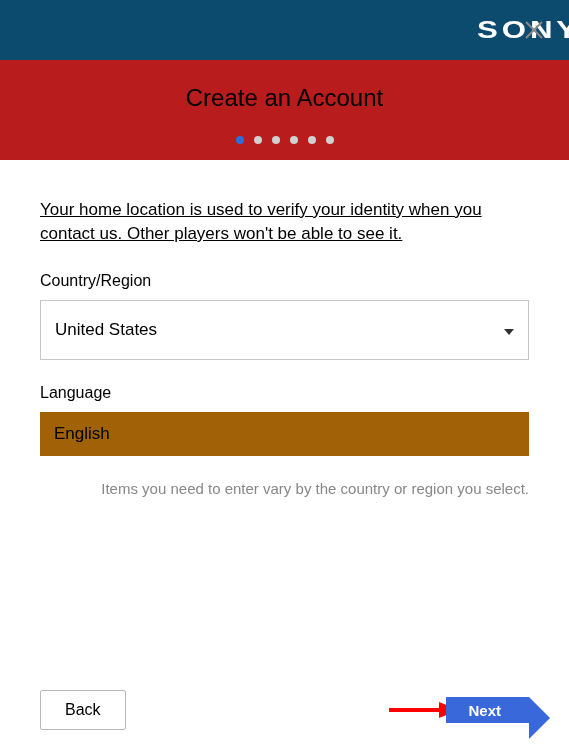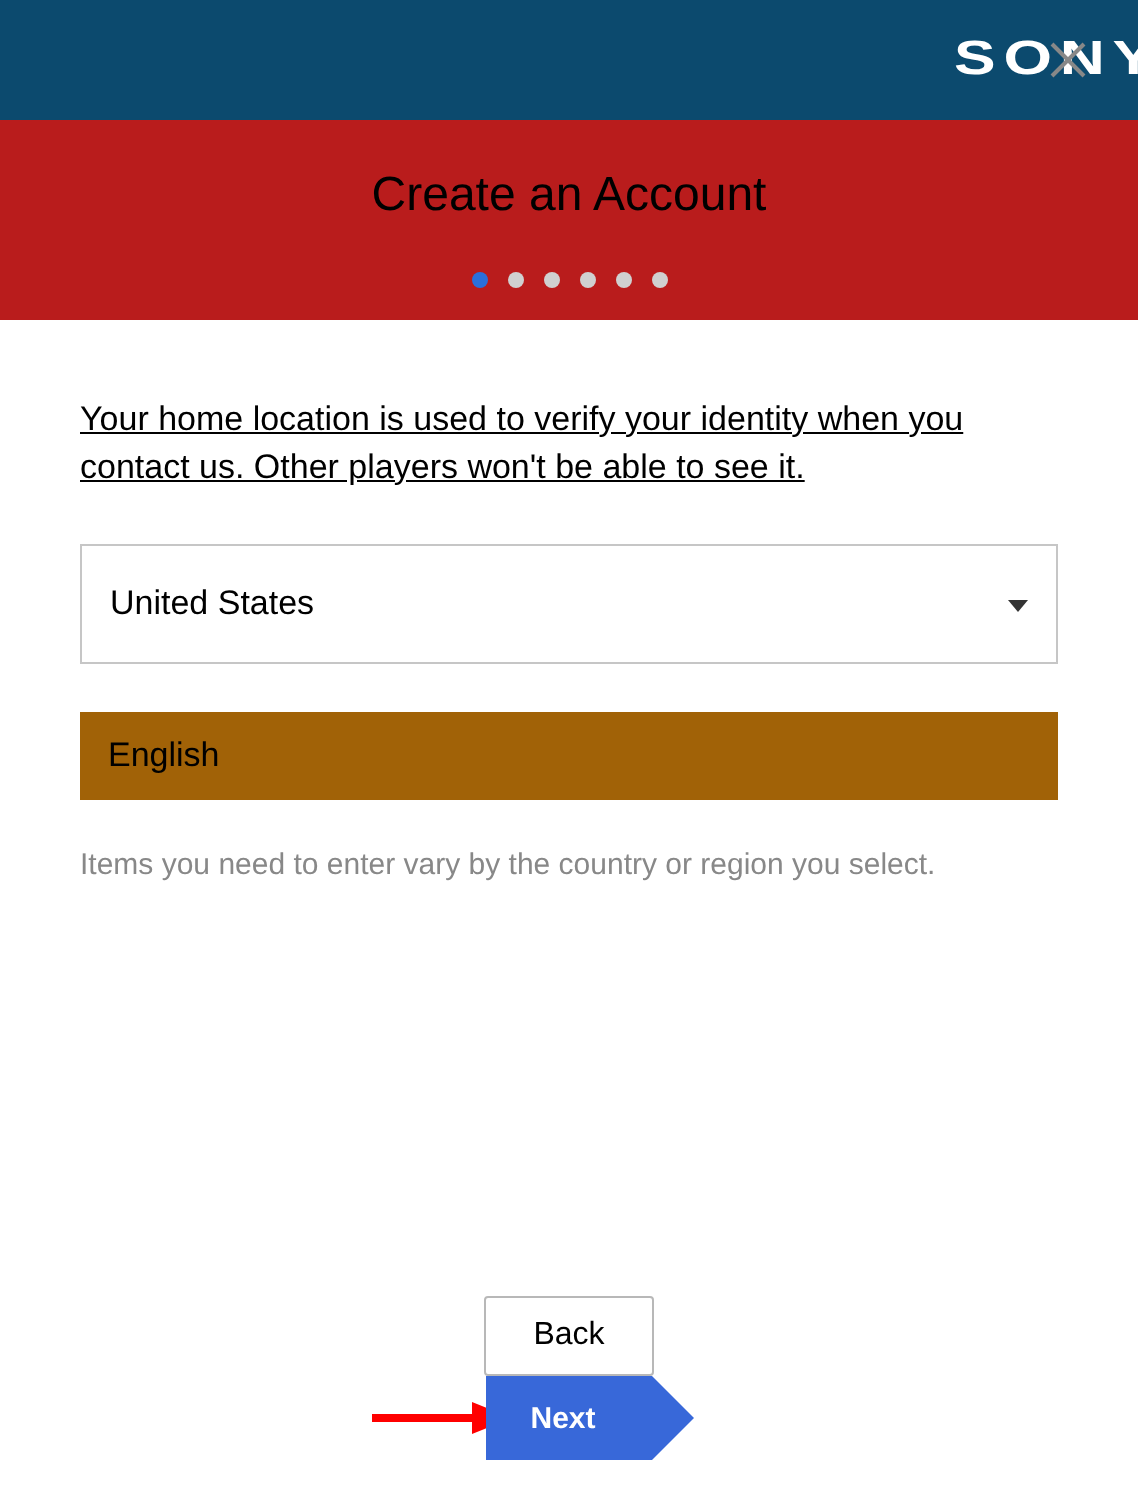--- a/index.html
+++ b/index.html
@@ -116,48 +116,48 @@
       padding: 0 14px;
       margin-bottom: 24px;
     }
     .readonly-val {
       font-size: 17px;
       color: #000;
     }
     .hint {
       font-size: 15px;
       color: #888;
+      text-align: right;
     }
     .footer-buttons {
       position: absolute;
       bottom: 20px;
       left: 40px;
       right: 40px;
       display: flex;
       justify-content: space-between;
       align-items: center;
-      flex-direction: column;
     }
     .back-btn {
       border: 1px solid #b8b8b8;
       background: #fff;
       padding: 10px 24px;
       font-size: 16px;
       color: #000;
       cursor: pointer;
       border-radius: 2px;
     }
     .next-wrap {
       position: relative;
     }
     .next-btn {
       background: #3868d9;
       color: #fff;
       border: none;
-      height: 42px;
+      height: 26px;
       padding: 0 28px 0 22px;
       font-size: 15px;
       font-weight: bold;
       cursor: pointer;
       position: relative;
     }
     .next-btn::after {
       content: "";
       position: absolute;
       right: -21px;
@@ -200,29 +200,31 @@
     <div class="dot"></div>
     <div class="dot"></div>
     <div class="dot"></div>
     <div class="dot"></div>
   </div>
 </div>
 
 <div class="content">
   <p class="intro">Your home location is used to verify your identity when you contact us. Other players won't be able to see it.</p>
 
+  <label class="field-label">Country/Region</label>
   <div class="select-wrap">
     <span class="select-val">United States</span>
     <span class="caret-down">
       <svg width="10" height="6" viewBox="0 0 10 6">
           <polygon points="0,0 10,0 5,6"></polygon>
         </svg>
     </span>
   </div>
 
+  <label class="field-label">Language</label>
   <div class="readonly-wrap">
     <span class="readonly-val">English</span>
   </div>
 
   <p class="hint">Items you need to enter vary by the country or region you select.</p>
 </div>
 
 <div class="footer-buttons">
   <button class="back-btn">Back</button>
   <div class="next-wrap">

